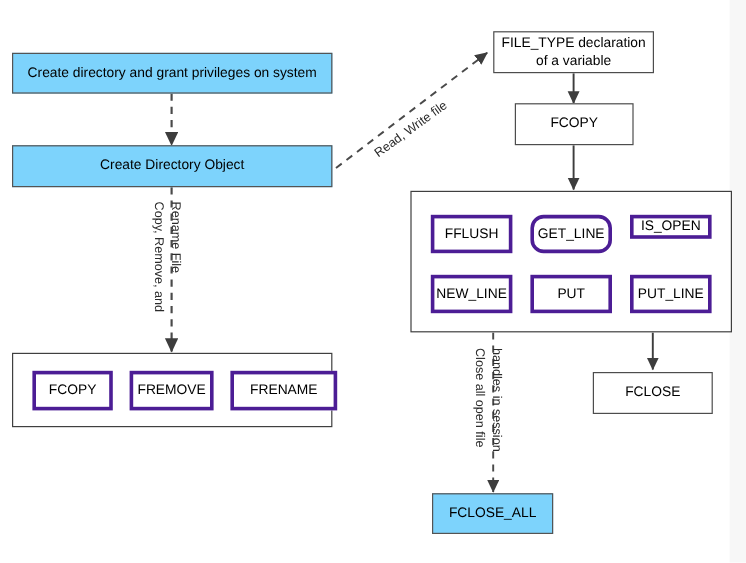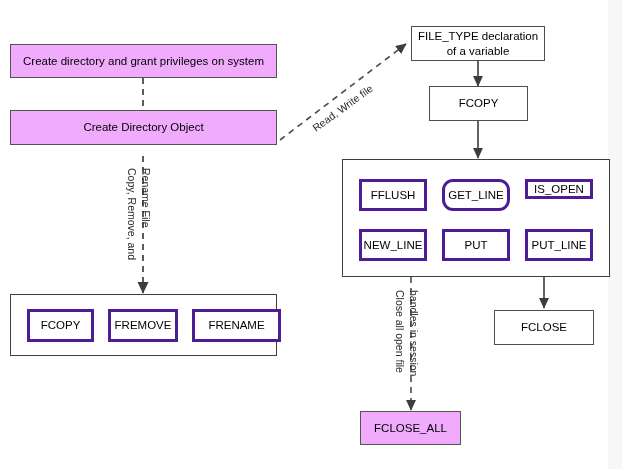--- a/index.html
+++ b/index.html
@@ -30,21 +30,21 @@
     align-items: center;
     justify-content: center;
     text-align: center;
     border: 1.5px solid #4d4d4d;
     font-size: 11.5px;
     color: #000000;
     line-height: 1.25;
     background: #ffffff;
   }
   .node.filled {
-    background: #f0abfc;
+    background: #7dd3fc;
     border: 1.5px solid #545454;
   }
   .node.thin {
     border: 3px solid #4c1d95;
   }
   .group-box {
     position: absolute;
     box-sizing: border-box;
     border: 1.5px solid #3f3f3f;
     background: #ffffff;
@@ -105,21 +105,21 @@
 
     <line x1="544" y1="277" x2="544" y2="308" stroke="#3d3d3d" stroke-width="1.6" marker-end="url(#ah)"></line>
 
     <line x1="411" y1="277" x2="411" y2="410" stroke="#4a4a4a" stroke-width="1.6" stroke-dasharray="6,5" marker-end="url(#ah)"></line>
   </svg>
 
   <div class="node filled" style="left:10px; top:44px; width:267px; height:34px;">
     <span>Create directory and grant privileges on system</span>
   </div>
 
-  <div class="node filled" style="left:10px; top:110px; width:267px; height:35px;">
+  <div class="node filled" style="left:10px; top:121px; width:267px; height:35px;">
     <span>Create Directory Object</span>
   </div>
 
   <div class="node" style="left:411px; top:26px; width:134px; height:35px; flex-direction:column;">
     <span>FILE_TYPE declaration</span>
     <span>of a variable</span>
   </div>
 
   <div class="node" style="left:429px; top:86px; width:99px; height:35px;">
     <span>FCOPY</span>

